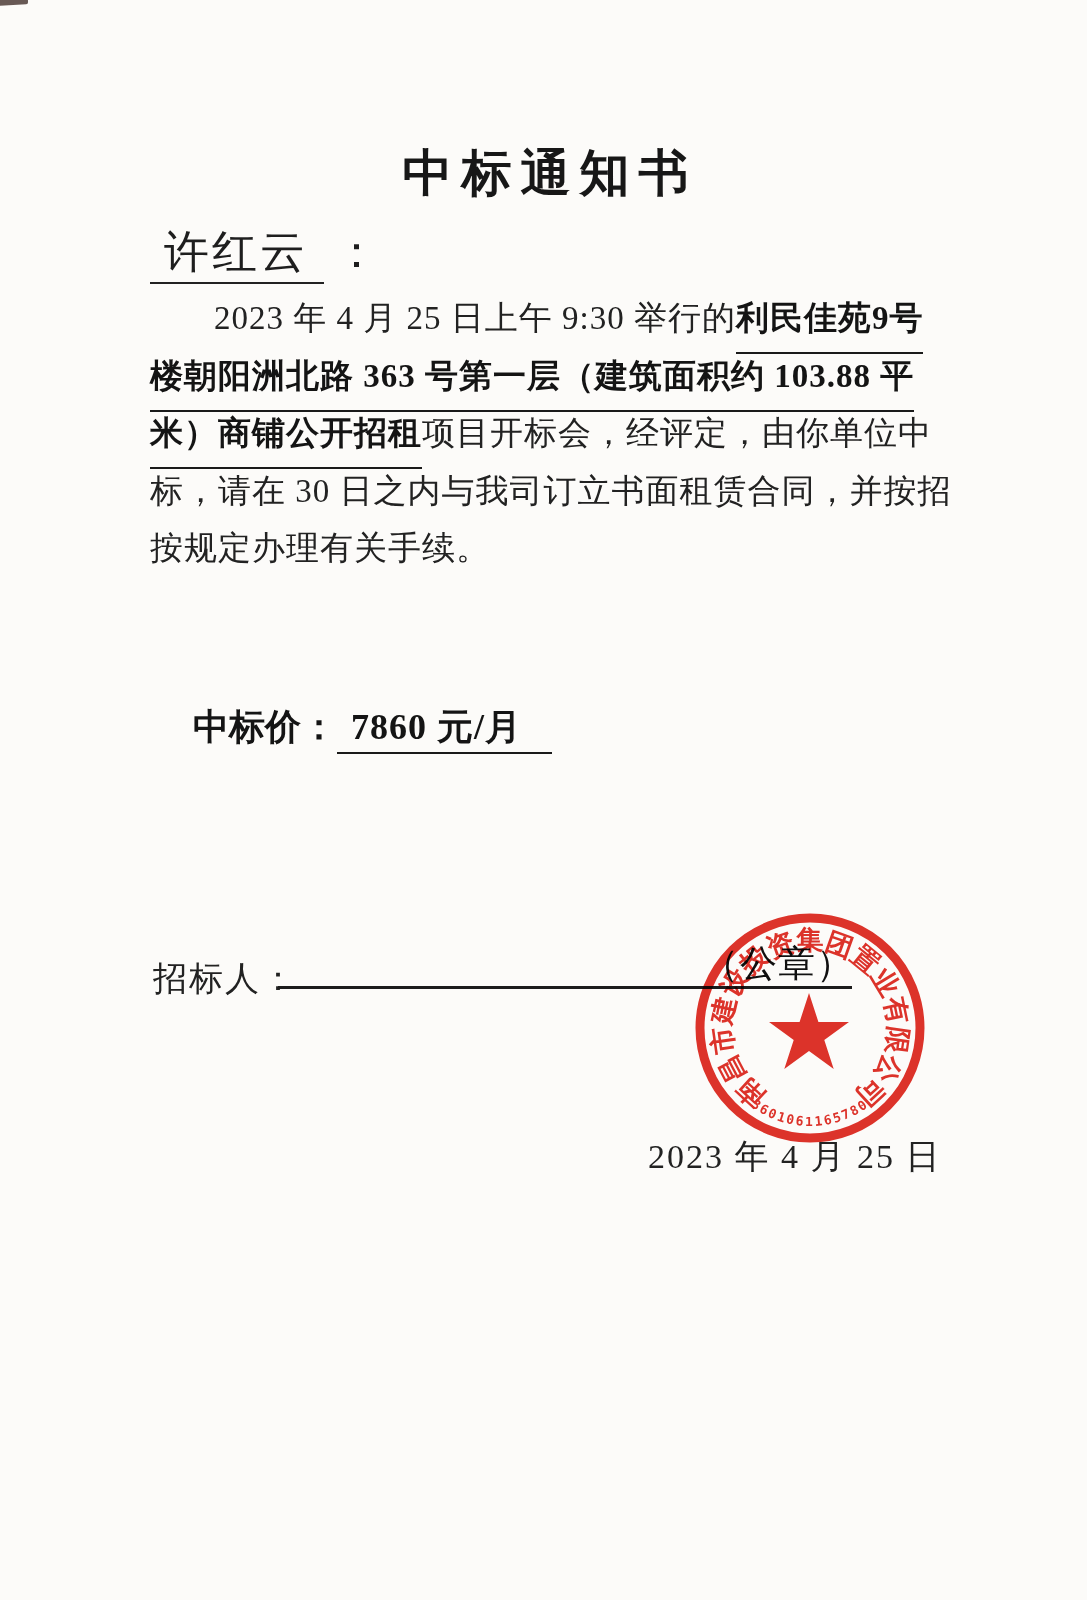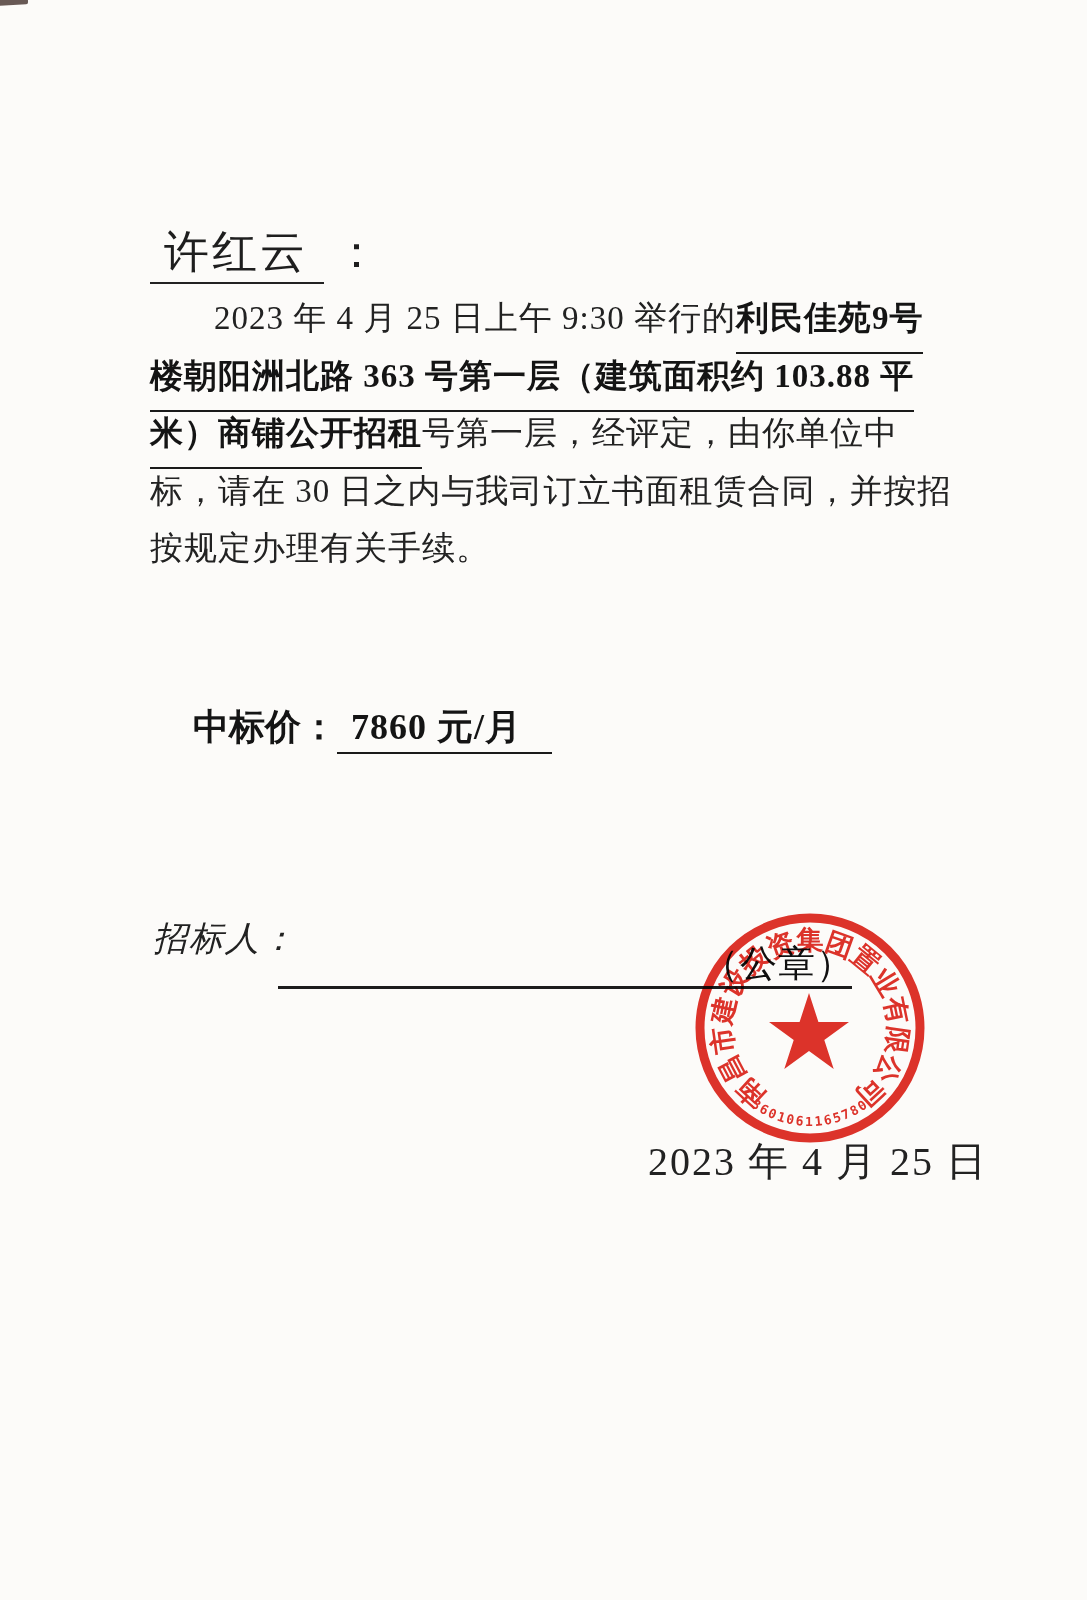--- a/index.html
+++ b/index.html
@@ -42,59 +42,60 @@
   }
   .price-line{
     position:absolute;left:153px;top:703px;font-size:36px;font-weight:bold;
     white-space:nowrap;color:#141414;margin-left:40px;
   }
   .price-line .value{
     border-bottom:2.5px solid #1a1a1a;
     padding:0 30px 5px 14px;letter-spacing:1px;
   }
   .tenderer{
-    position:absolute;left:153px;top:916px;font-size:34px;letter-spacing:2px;
-    white-space:nowrap;color:#222;font-style:italic;
+    position:absolute;left:153px;top:956px;font-size:34px;letter-spacing:2px;
+    white-space:nowrap;color:#222;
   }
   .tenderer-line{
     position:absolute;left:278px;top:986px;width:574px;height:2.5px;
     background:#1c1c1c;
   }
   .seal-note{
     position:absolute;left:702px;top:939px;font-size:37px;letter-spacing:1px;
     color:#101010;white-space:nowrap;
   }
   .stamp{
     position:absolute;left:680px;top:898px;width:260px;height:260px;
     mix-blend-mode:multiply;opacity:.93;
   }
   .stamp text{font-weight:bold;}
   .stamp .company-text{font-size:27px;font-family:"Liberation Serif","DejaVu Serif",serif;}
   .stamp .serial-text{font-size:13px;letter-spacing:2px;font-family:"DejaVu Sans Mono",monospace;}
   .date-line{
-    position:absolute;left:648px;top:1134px;font-size:40px;letter-spacing:2px;
+    position:absolute;left:648px;top:1134px;font-size:34px;letter-spacing:2px;
     white-space:nowrap;color:#222;
   }
 </style>
 </head>
 <body>
 
 <div class="page">
 
   <div class="corner-mark"></div>
 
+  <div class="title">中标通知书</div>
 
   <div class="recipient">
     <span class="name">许红云</span><span class="colon">：</span>
   </div>
 
   <div class="body-block">
     <div class="body-line indent"><span>2023 年 4 月 25 日上午 9:30 举行的</span><span class="bu">利民佳苑9号</span></div>
     <div class="body-line"><span class="bu">楼朝阳洲北路 363 号第一层（建筑面积约 103.88 平</span></div>
-    <div class="body-line"><span class="bu">米）商铺公开招租</span><span>号第一层，经评定，由你单位中</span></div>
+    <div class="body-line"><span class="bu">米）商铺公开招租</span><span>项目开标会，经评定，由你单位中</span></div>
     <div class="body-line">标，请在 30 日之内与我司订立书面租赁合同，并按招</div>
     <div class="body-line">按规定办理有关手续。</div>
   </div>
 
   <div class="price-line">
     <span>中标价：</span><span class="value">7860 元/月</span>
   </div>
 
   <div class="tenderer">招标人：</div>
   <div class="tenderer-line"></div>

